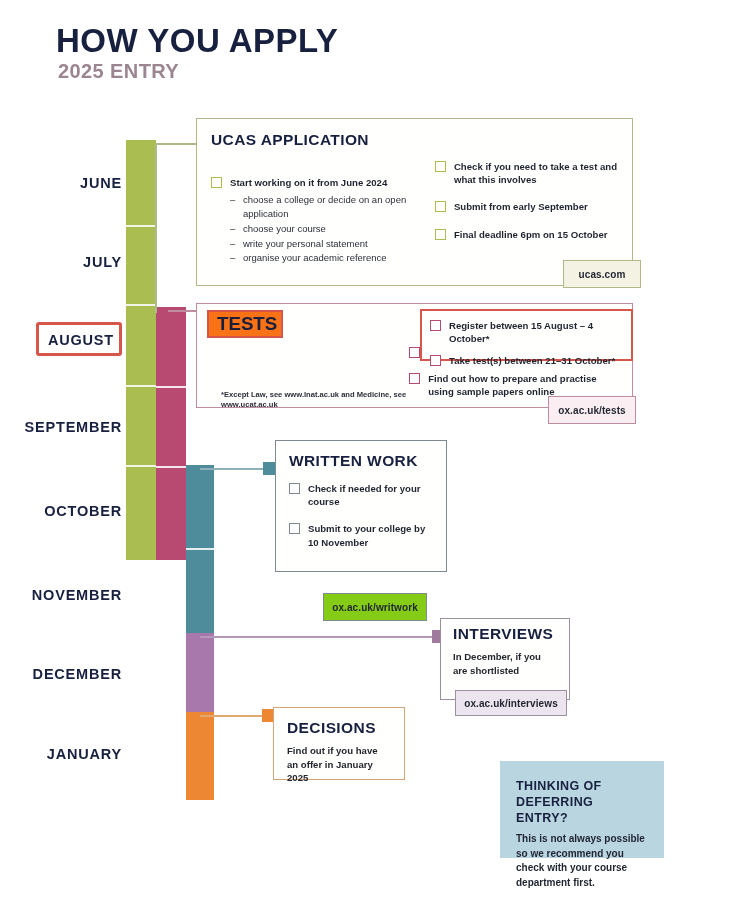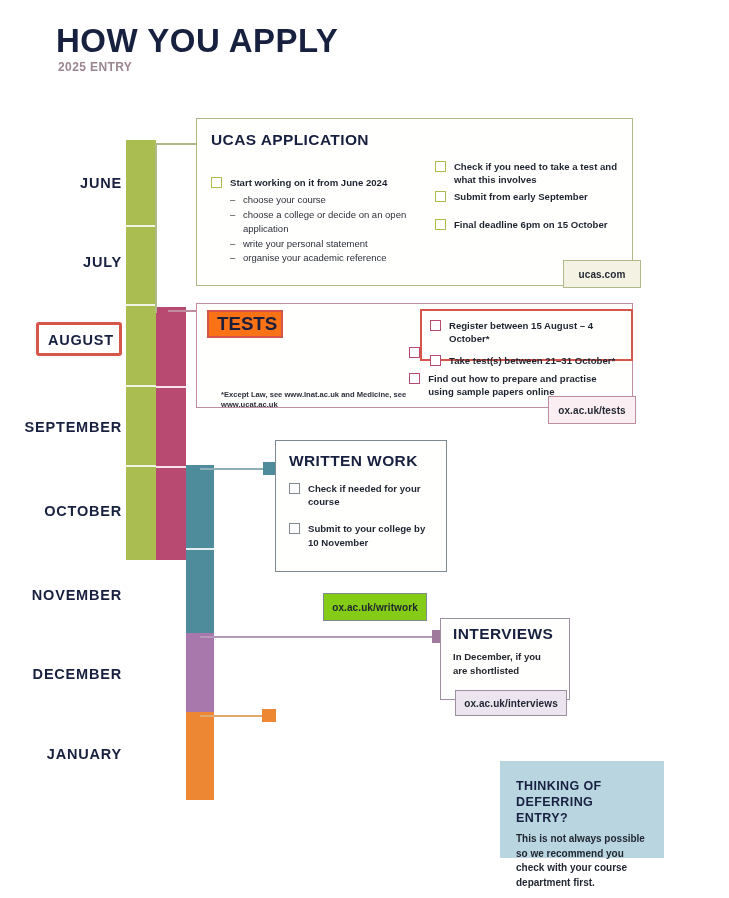--- a/index.html
+++ b/index.html
@@ -14,21 +14,21 @@
   #stage{position:relative;width:729px;height:898px;}
 
   
   .title{
     position:absolute;left:56px;top:24px;
     font-size:33px;font-weight:bold;letter-spacing:0.5px;
     color:#17203f;line-height:1.05;
   }
   .subtitle{
     position:absolute;left:58px;top:60px;
-    font-size:12px;font-weight:bold;letter-spacing:0.4px;
+    font-size:20px;font-weight:bold;letter-spacing:0.4px;
     color:#9b8590;
   }
 
   
   .month{
     position:absolute;
     right:0;width:120px;
     text-align:right;
     font-size:14.5px;font-weight:bold;letter-spacing:0.8px;
     color:#17203f;
@@ -191,28 +191,28 @@
 
   <div class="box" style="left:196px;top:118px;width:437px;height:168px;border:1.6px solid #b0b98a;padding:12px 14px;">
     <h3>UCAS APPLICATION</h3>
     <div class="body" style="display:flex;margin-top:11px;">
       <div style="width:222px;">
         <div class="chk-row" style="margin-bottom:4px;margin-top:16px;">
           <span class="cb" style="border-color:#a9bd51;"></span>
           <span class="txt">Start working on it from June 2024</span>
         </div>
         <ul class="sub-list">
+          <li>choose a college or decide on an open application</li>
           <li>choose your course</li>
-          <li>choose a college or decide on an open application</li>
           <li>write your personal statement</li>
           <li>organise your academic reference</li>
         </ul>
       </div>
       <div style="width:190px;padding-left:10px;">
-        <div class="chk-row" style="margin-bottom:4px;">
+        <div class="chk-row" style="margin-bottom:14px;">
           <span class="cb" style="border-color:#a9bd51;"></span>
           <span class="txt">Check if you need to take a test and what this involves</span>
         </div>
         <div class="chk-row" style="margin-bottom:14px;">
           <span class="cb" style="border-color:#a9bd51;"></span>
           <span class="txt">Submit from early September</span>
         </div>
         <div class="chk-row">
           <span class="cb" style="border-color:#a9bd51;"></span>
           <span class="txt">Final deadline 6pm on 15 October</span>
@@ -273,20 +273,24 @@
     </div>
   </div>
   <div class="urltag" style="left:323px;top:553px;width:104px;height:28px;background:#84cc16;border:1.6px solid #7f8a90;margin-top:40px;">ox.ac.uk/writwork</div>
 
   <div class="box" style="left:440px;top:618px;width:130px;height:82px;border:1.6px solid #9c8fa0;padding:6px 12px;">
     <h3>INTERVIEWS</h3>
     <div class="body" style="margin-top:7px;font-weight:bold;font-size:9.6px;">In December, if you are shortlisted</div>
   </div>
   <div class="urltag" style="left:455px;top:690px;width:112px;height:26px;background:#ece4ee;border:1.6px solid #9c8fa0;">ox.ac.uk/interviews</div>
 
+  <div class="box" style="left:273px;top:707px;width:132px;height:73px;border:1.6px solid #d4a477;padding:11px 13px;">
+    <h3>DECISIONS</h3>
+    <div class="body" style="margin-top:7px;font-weight:bold;font-size:9.6px;">Find out if you have an offer in January 2025</div>
+  </div>
 
   <div class="defer" style="left:476px;top:761px;width:164px;height:97px;">
     <h4>
       <span>THINKING OF</span><br>
       <span>DEFERRING ENTRY?</span>
     </h4>
     <p>This is not always possible so we recommend you check with your course department first.</p>
   </div>
 
 </div>

